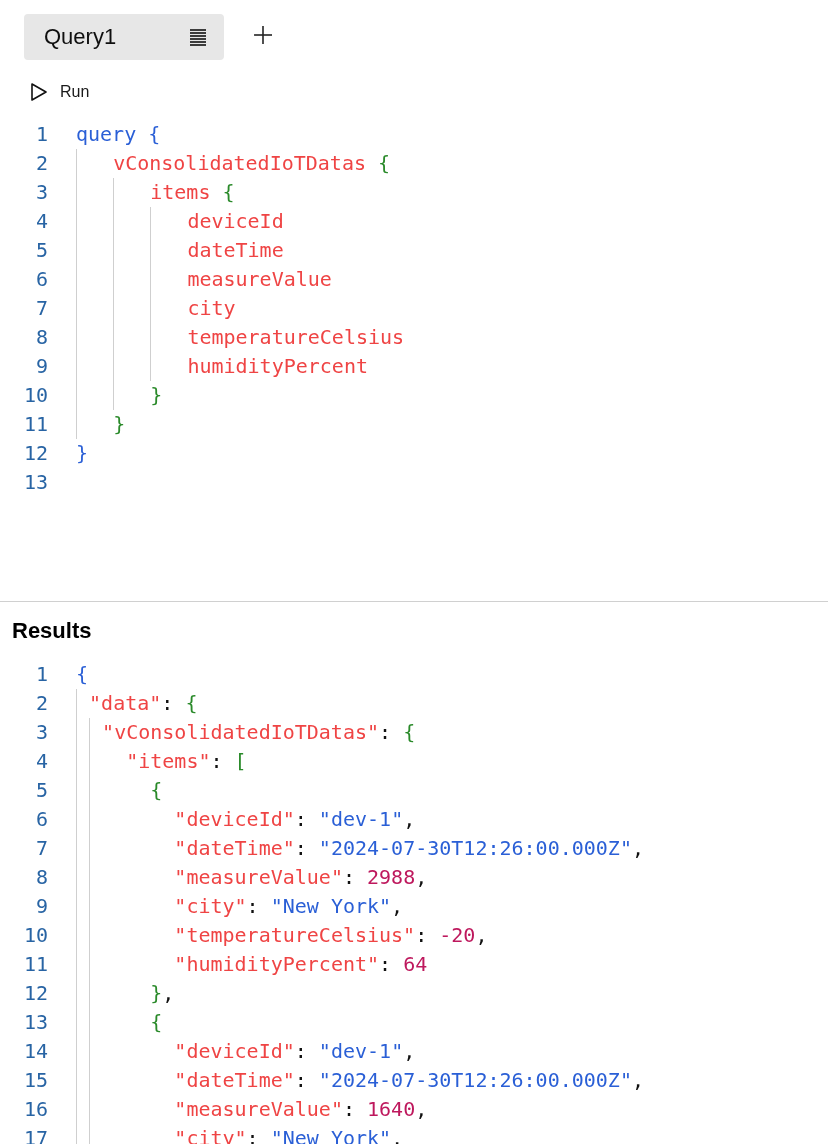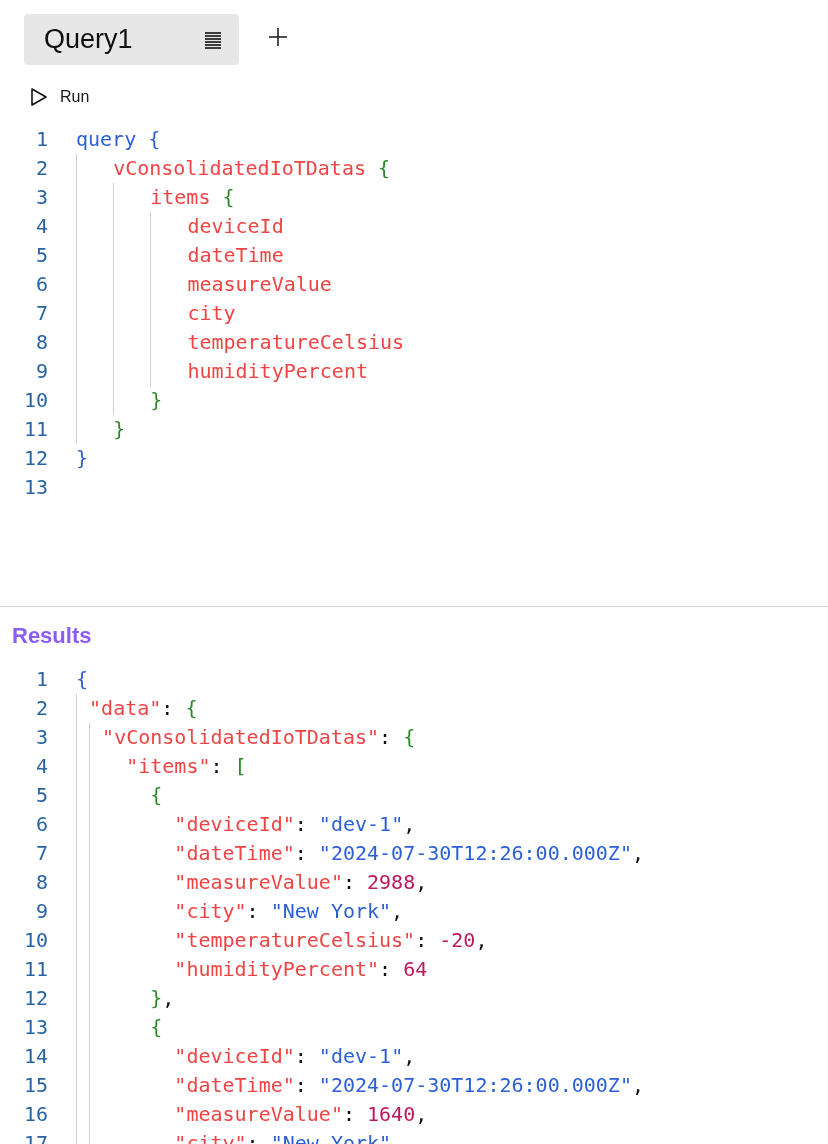--- a/index.html
+++ b/index.html
@@ -19,21 +19,21 @@
 .tab {
   display: flex;
   align-items: center;
   gap: 70px;
   background: #e7e7e7;
   border-radius: 4px;
   padding: 10px 16px 10px 20px;
   min-width: 200px;
   justify-content: space-between;
 }
-.tab-label { font-size: 27px; color: #0f0f0f; }
+.tab-label { font-size: 22px; color: #0f0f0f; }
 .tab-icon svg { display: block; }
 .add-btn { font-size: 26px; color: #222; padding: 6px 10px; cursor: pointer; }
 .runbar {
   display: flex;
   align-items: center;
   gap: 12px;
   padding: 22px 0 16px 30px;
 }
 .run-icon svg { display: block; }
 .run-text { font-size: 16px; color: #1a1a1a; }
@@ -72,21 +72,21 @@
   vertical-align: top;
 }
 .divider {
   border: none;
   border-top: 1px solid #d0d0d0;
   margin-top: 104px;
 }
 .results-title {
   font-size: 22px;
   font-weight: 600;
-  color: #8b5cf6;
+  color: #000000;
   padding: 16px 0 14px 12px;
 }
 </style>
 </head>
 <body>
 
 <div class="topbar">
   <div class="tab">
     <span class="tab-label">Query1</span>
     <span class="tab-icon">

